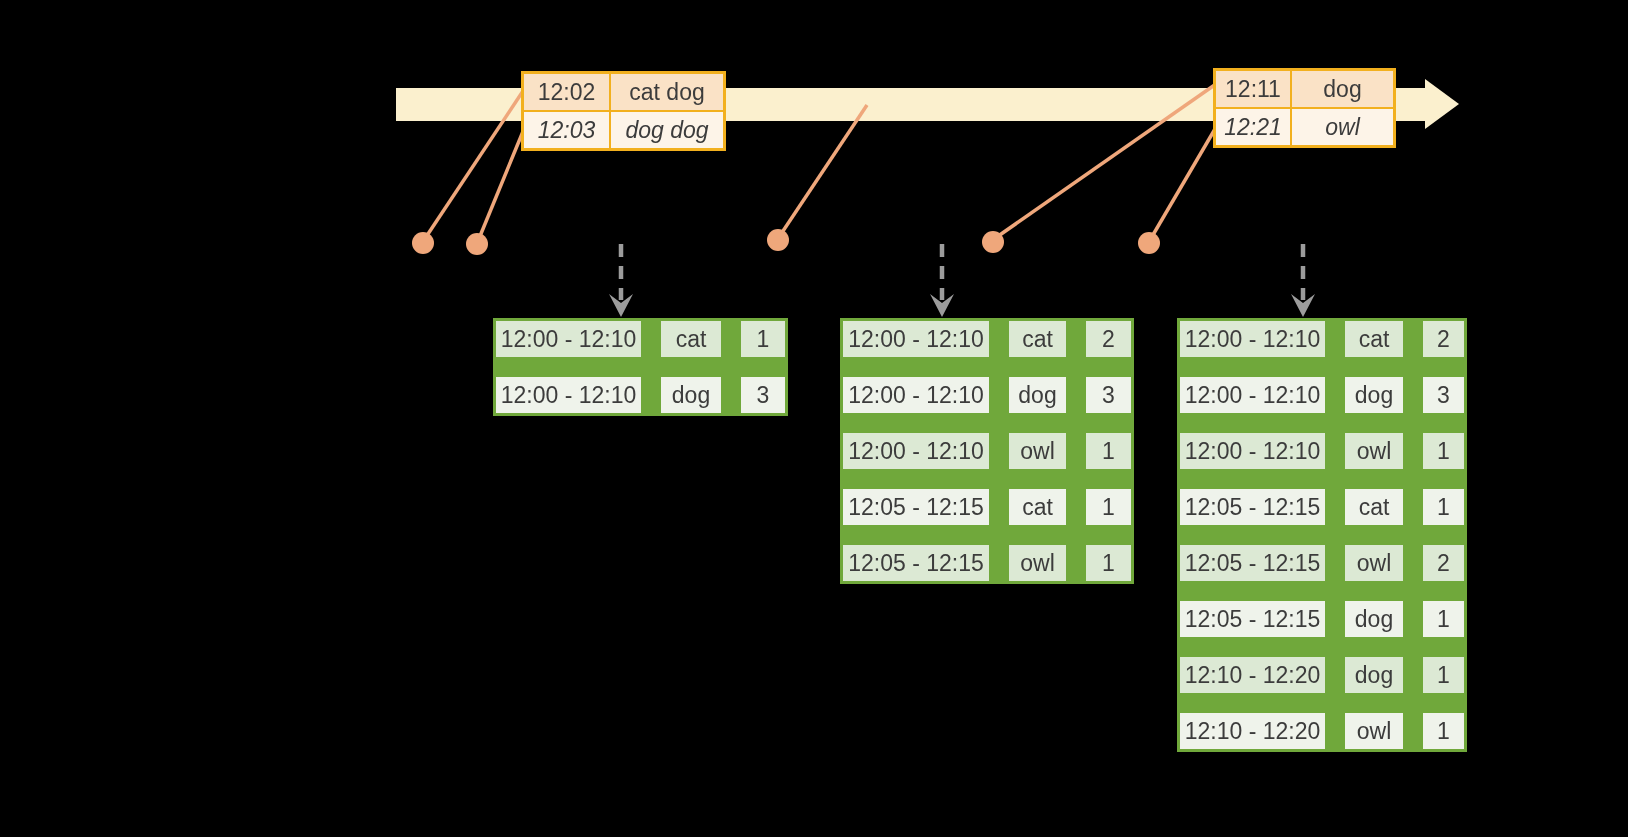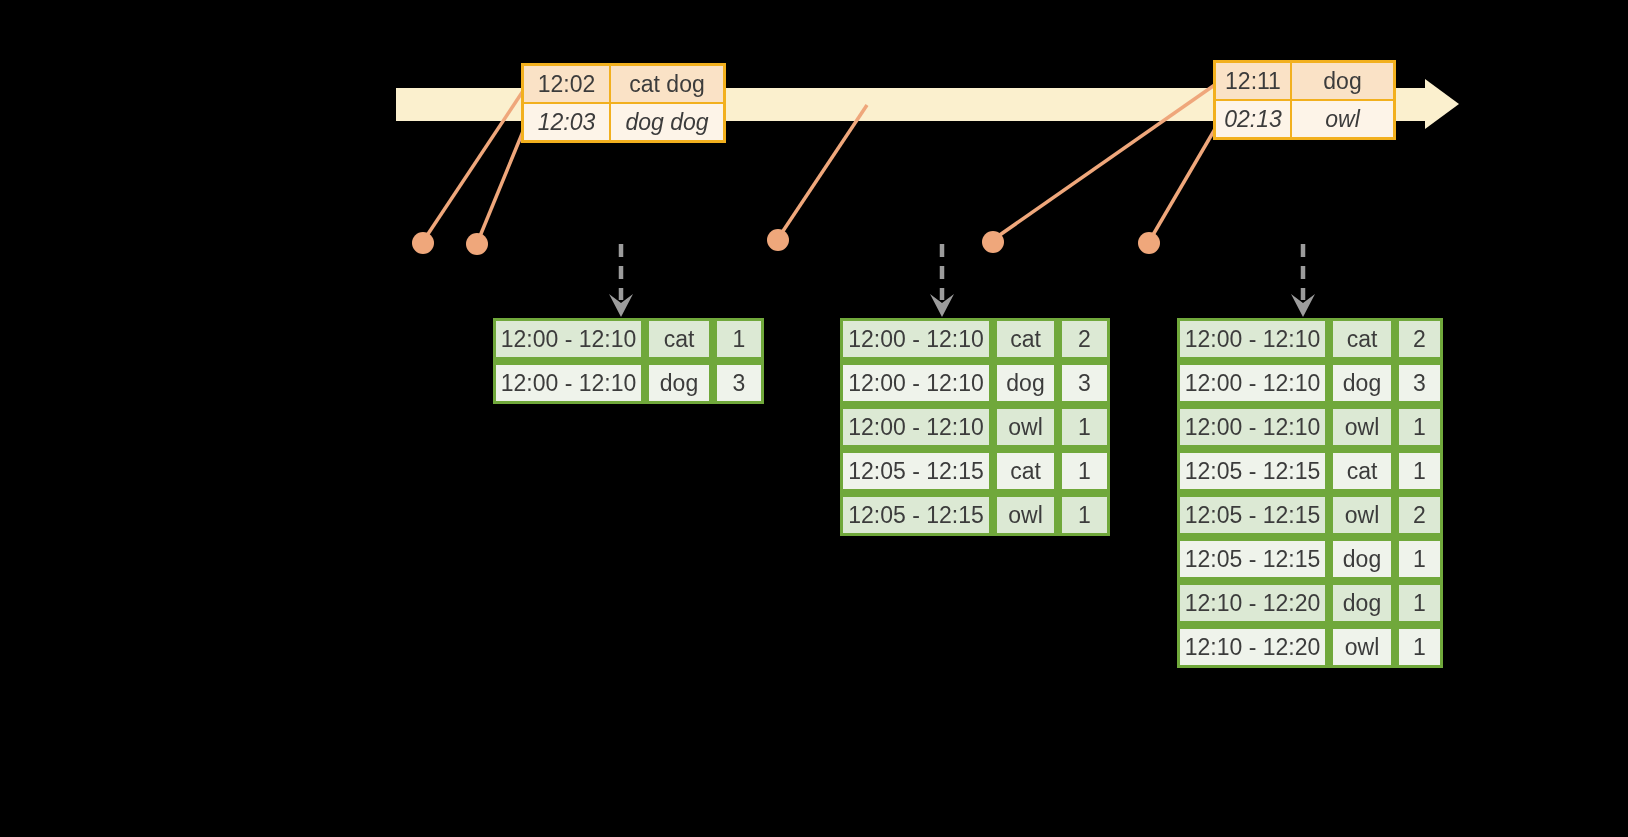--- a/index.html
+++ b/index.html
@@ -26,21 +26,21 @@
   .timeline-head{
     position:absolute; left:1425px; top:79px; width:0; height:0;
     border-top:25px solid transparent; border-bottom:25px solid transparent;
     border-left:34px solid var(--timeline-fill);
   }
   .event-table{
     position:absolute; display:grid; gap:2px; grid-auto-rows:36px;
     background:var(--event-border); border:3px solid var(--event-border);
   }
   .result-table{
-    position:absolute; display:grid; gap:8px; grid-auto-rows:36px;
+    position:absolute; display:grid; gap:20px; grid-auto-rows:36px;
     background:var(--result-border); border:3px solid var(--result-border);
   }
   .cell{
     display:flex; align-items:center; justify-content:center;
     font-size:23px; line-height:1; color:var(--text); white-space:nowrap;
   }
   .event-dark{background:var(--event-row-dark);}
   .event-light{background:var(--event-row-light);font-style:italic;}
   .res-dark{background:var(--result-row-dark);}
   .res-light{background:var(--result-row-light);}
@@ -65,30 +65,30 @@
     <circle class="dot" cx="993" cy="242" r="11"></circle>
     <circle class="dot" cx="1149" cy="243" r="11"></circle>
     <line class="trigger-line" x1="621" y1="244" x2="621" y2="300"></line>
     <path class="trigger-head" d="M609 294 L621 317 L633 294 L621 303 Z"></path>
     <line class="trigger-line" x1="942" y1="244" x2="942" y2="300"></line>
     <path class="trigger-head" d="M930 294 L942 317 L954 294 L942 303 Z"></path>
     <line class="trigger-line" x1="1303" y1="244" x2="1303" y2="300"></line>
     <path class="trigger-head" d="M1291 294 L1303 317 L1315 294 L1303 303 Z"></path>
   </svg>
 
-  <div class="event-table" style="left:521px; top:63px; grid-template-columns:85px 112px;">
+  <div class="event-table" style="left:521px; top:71px; grid-template-columns:85px 112px;">
       <div class="cell event-dark">12:02</div>
       <div class="cell event-dark">cat dog</div>
       <div class="cell event-light">12:03</div>
       <div class="cell event-light">dog dog</div>
     </div>
-  <div class="event-table" style="left:1213px; top:60px; grid-template-columns:74px 101px;">
+  <div class="event-table" style="left:1213px; top:68px; grid-template-columns:74px 101px;">
       <div class="cell event-dark">12:11</div>
       <div class="cell event-dark">dog</div>
-      <div class="cell event-light">02:13</div>
+      <div class="cell event-light">12:21</div>
       <div class="cell event-light">owl</div>
     </div>
 
   <div class="result-table" style="left:493px; top:318px; grid-template-columns:145px 60px:44px; grid-template-columns:145px 60px 44px;">
       <div class="cell res-dark">12:00 - 12:10</div>
       <div class="cell res-dark">cat</div>
       <div class="cell res-dark">1</div>
       <div class="cell res-light">12:00 - 12:10</div>
       <div class="cell res-light">dog</div>
       <div class="cell res-light">3</div>

